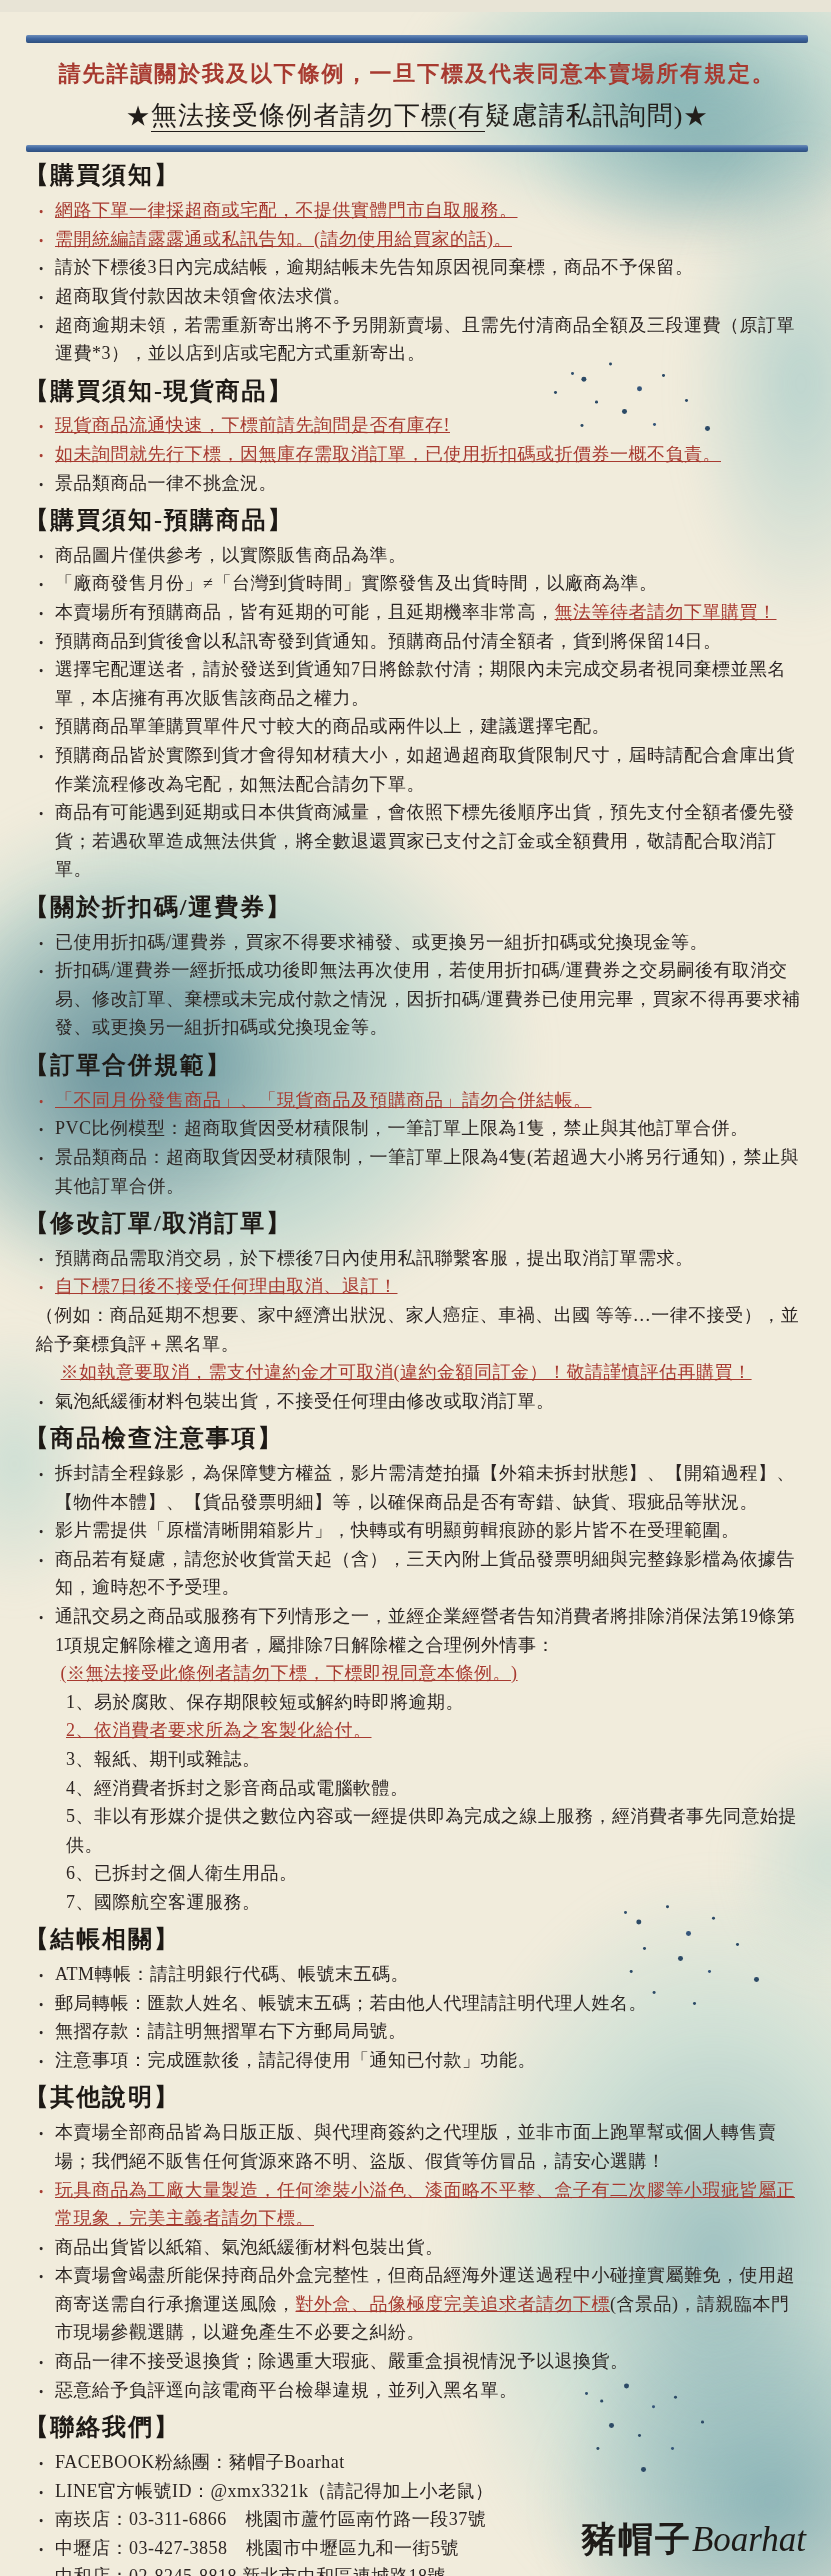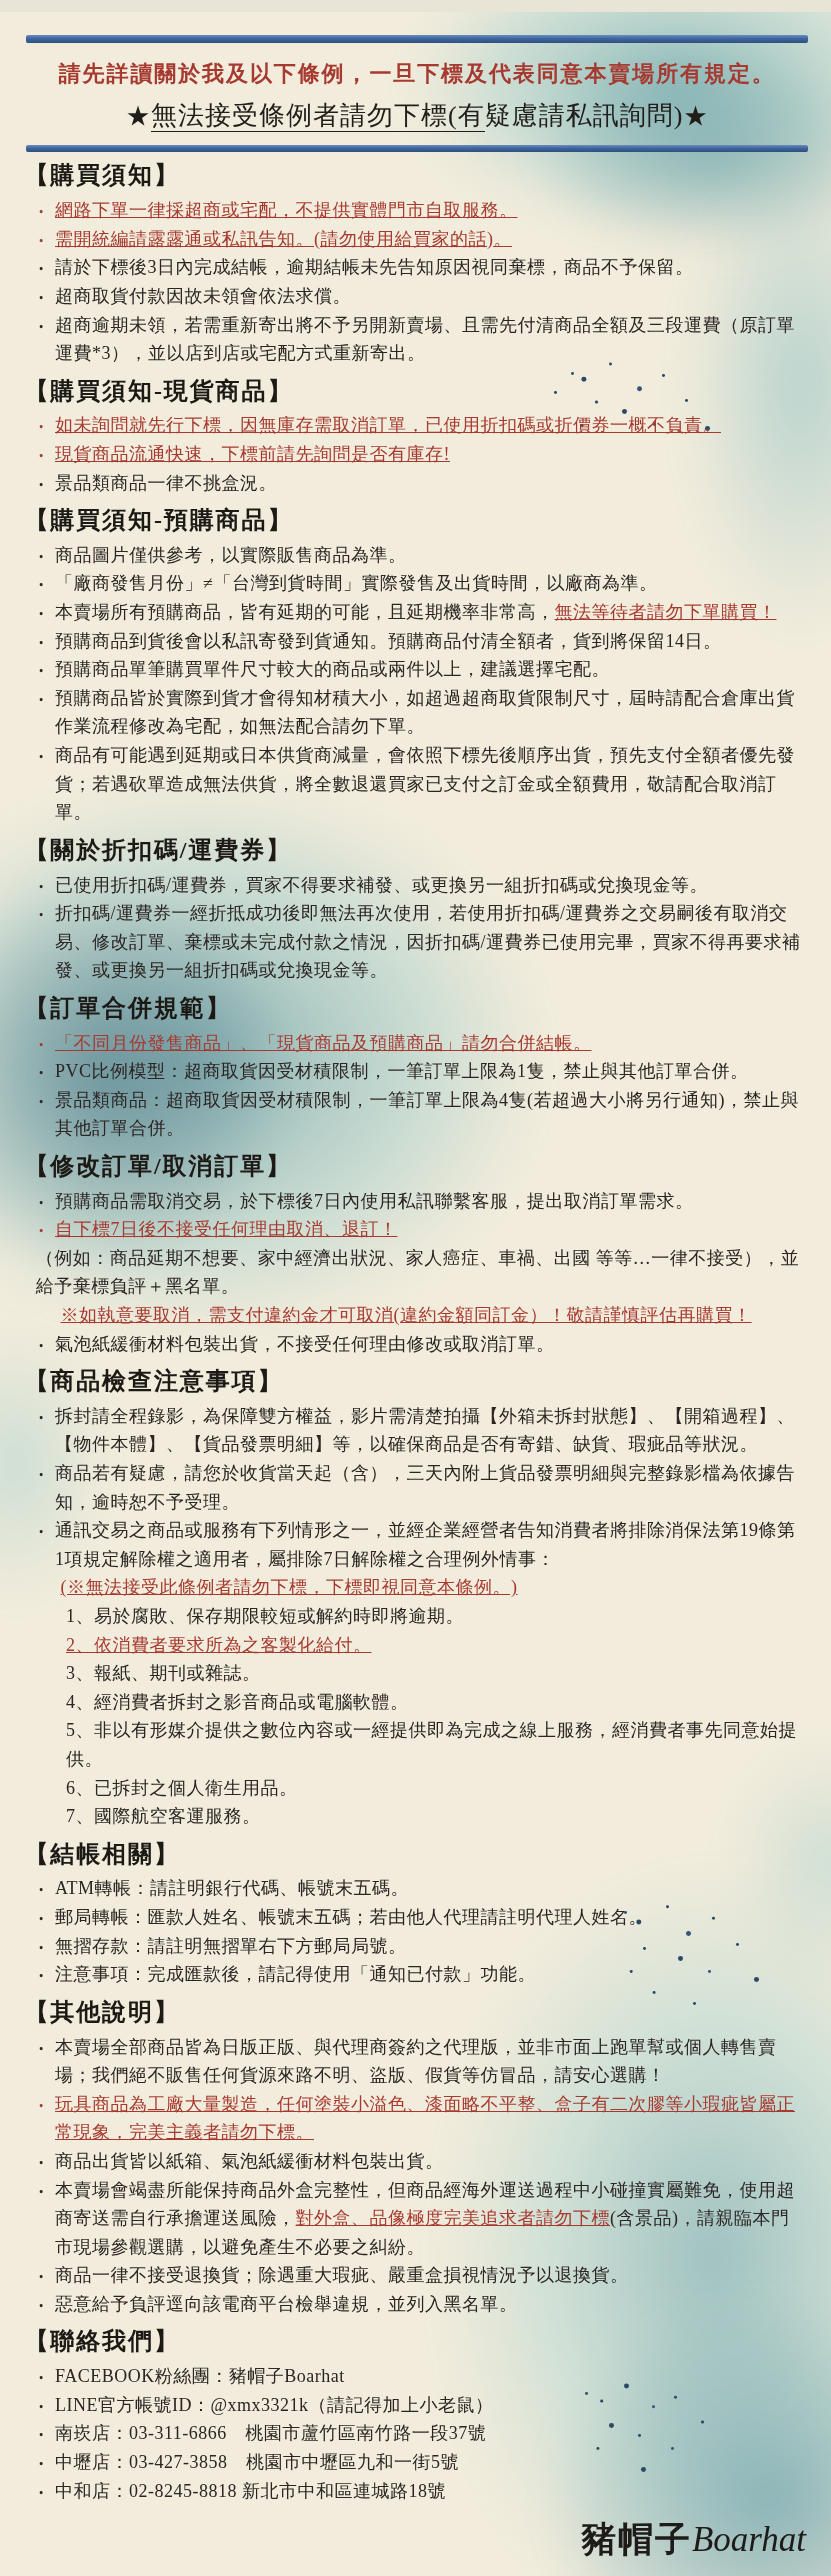--- a/index.html
+++ b/index.html
@@ -106,30 +106,31 @@
         <section>
           <h2>【購買須知】</h2>
           <p class="item bullet lead-red"><span class="red">網路下單一律採超商或宅配，不提供實體門市自取服務。</span></p>
           <p class="item bullet lead-red"><span class="red">需開統編請露露通或私訊告知。(請勿使用給買家的話)。</span></p>
           <p class="item bullet lead-dark"><span class="dark">請於下標後3日內完成結帳，逾期結帳未先告知原因視同棄標，商品不予保留。</span></p>
           <p class="item bullet lead-dark"><span class="dark">超商取貨付款因故未領會依法求償。</span></p>
           <p class="item bullet lead-dark"><span class="dark">超商逾期未領，若需重新寄出將不予另開新賣場、且需先付清商品全額及三段運費（原訂單運費*3），並以店到店或宅配方式重新寄出。</span></p>
         </section>
         <section>
           <h2>【購買須知-現貨商品】</h2>
+          <p class="item bullet lead-red"><span class="red">現貨商品流通快速，下標前請先詢問是否有庫存!</span></p>
           <p class="item bullet lead-red"><span class="red">如未詢問就先行下標，因無庫存需取消訂單，已使用折扣碼或折價券一概不負責。</span></p>
-          <p class="item bullet lead-red"><span class="red">現貨商品流通快速，下標前請先詢問是否有庫存!</span></p>
           <p class="item bullet lead-dark"><span class="dark">景品類商品一律不挑盒況。</span></p>
         </section>
         <section>
           <h2>【購買須知-預購商品】</h2>
           <p class="item bullet lead-dark"><span class="dark">商品圖片僅供參考，以實際販售商品為準。</span></p>
           <p class="item bullet lead-dark"><span class="dark">「廠商發售月份」≠「台灣到貨時間」實際發售及出貨時間，以廠商為準。</span></p>
           <p class="item bullet lead-dark"><span class="dark">本賣場所有預購商品，皆有延期的可能，且延期機率非常高，</span><span class="red">無法等待者請勿下單購買！</span></p>
           <p class="item bullet lead-dark"><span class="dark">預購商品到貨後會以私訊寄發到貨通知。預購商品付清全額者，貨到將保留14日。</span></p>
+          <p class="item bullet lead-dark"><span class="dark">選擇宅配運送者，請於發送到貨通知7日將餘款付清；期限內未完成交易者視同棄標並黑名單，本店擁有再次販售該商品之權力。</span></p>
           <p class="item bullet lead-dark"><span class="dark">預購商品單筆購買單件尺寸較大的商品或兩件以上，建議選擇宅配。</span></p>
           <p class="item bullet lead-dark"><span class="dark">預購商品皆於實際到貨才會得知材積大小，如超過超商取貨限制尺寸，屆時請配合倉庫出貨作業流程修改為宅配，如無法配合請勿下單。</span></p>
           <p class="item bullet lead-dark"><span class="dark">商品有可能遇到延期或日本供貨商減量，會依照下標先後順序出貨，預先支付全額者優先發貨；若遇砍單造成無法供貨，將全數退還買家已支付之訂金或全額費用，敬請配合取消訂單。</span></p>
         </section>
         <section>
           <h2>【關於折扣碼/運費券】</h2>
           <p class="item bullet lead-dark"><span class="dark">已使用折扣碼/運費券，買家不得要求補發、或更換另一組折扣碼或兌換現金等。</span></p>
           <p class="item bullet lead-dark"><span class="dark">折扣碼/運費券一經折抵成功後即無法再次使用，若使用折扣碼/運費券之交易嗣後有取消交易、修改訂單、棄標或未完成付款之情況，因折扣碼/運費券已使用完畢，買家不得再要求補發、或更換另一組折扣碼或兌換現金等。</span></p>
         </section>
         <section>
@@ -142,20 +143,21 @@
           <h2>【修改訂單/取消訂單】</h2>
           <p class="item bullet lead-dark"><span class="dark">預購商品需取消交易，於下標後7日內使用私訊聯繫客服，提出取消訂單需求。</span></p>
           <p class="item bullet lead-red"><span class="red">自下標7日後不接受任何理由取消、退訂！</span></p>
           <p class="item plain lead-dark"><span class="dark">（例如：商品延期不想要、家中經濟出狀況、家人癌症、車禍、出國 等等…一律不接受），並給予棄標負評＋黑名單。</span></p>
           <p class="item note lead-red"><span class="red">※如執意要取消，需支付違約金才可取消(違約金額同訂金）！敬請謹慎評估再購買！</span></p>
           <p class="item bullet lead-dark"><span class="dark">氣泡紙緩衝材料包裝出貨，不接受任何理由修改或取消訂單。</span></p>
         </section>
         <section>
           <h2>【商品檢查注意事項】</h2>
           <p class="item bullet lead-dark"><span class="dark">拆封請全程錄影，為保障雙方權益，影片需清楚拍攝【外箱未拆封狀態】、【開箱過程】、【物件本體】、【貨品發票明細】等，以確保商品是否有寄錯、缺貨、瑕疵品等狀況。</span></p>
+          <p class="item bullet lead-dark"><span class="dark">影片需提供「原檔清晰開箱影片」，快轉或有明顯剪輯痕跡的影片皆不在受理範圍。</span></p>
           <p class="item bullet lead-dark"><span class="dark">商品若有疑慮，請您於收貨當天起（含），三天內附上貨品發票明細與完整錄影檔為依據告知，逾時恕不予受理。</span></p>
           <p class="item bullet lead-dark"><span class="dark">通訊交易之商品或服務有下列情形之一，並經企業經營者告知消費者將排除消保法第19條第1項規定解除權之適用者，屬排除7日解除權之合理例外情事：</span></p>
           <p class="item note lead-red"><span class="red">(※無法接受此條例者請勿下標，下標即視同意本條例。)</span></p>
           <p class="item sub lead-dark"><span class="dark">1、易於腐敗、保存期限較短或解約時即將逾期。</span></p>
           <p class="item sub lead-red"><span class="red">2、依消費者要求所為之客製化給付。</span></p>
           <p class="item sub lead-dark"><span class="dark">3、報紙、期刊或雜誌。</span></p>
           <p class="item sub lead-dark"><span class="dark">4、經消費者拆封之影音商品或電腦軟體。</span></p>
           <p class="item sub lead-dark"><span class="dark">5、非以有形媒介提供之數位內容或一經提供即為完成之線上服務，經消費者事先同意始提供。</span></p>
           <p class="item sub lead-dark"><span class="dark">6、已拆封之個人衛生用品。</span></p>
           <p class="item sub lead-dark"><span class="dark">7、國際航空客運服務。</span></p>

